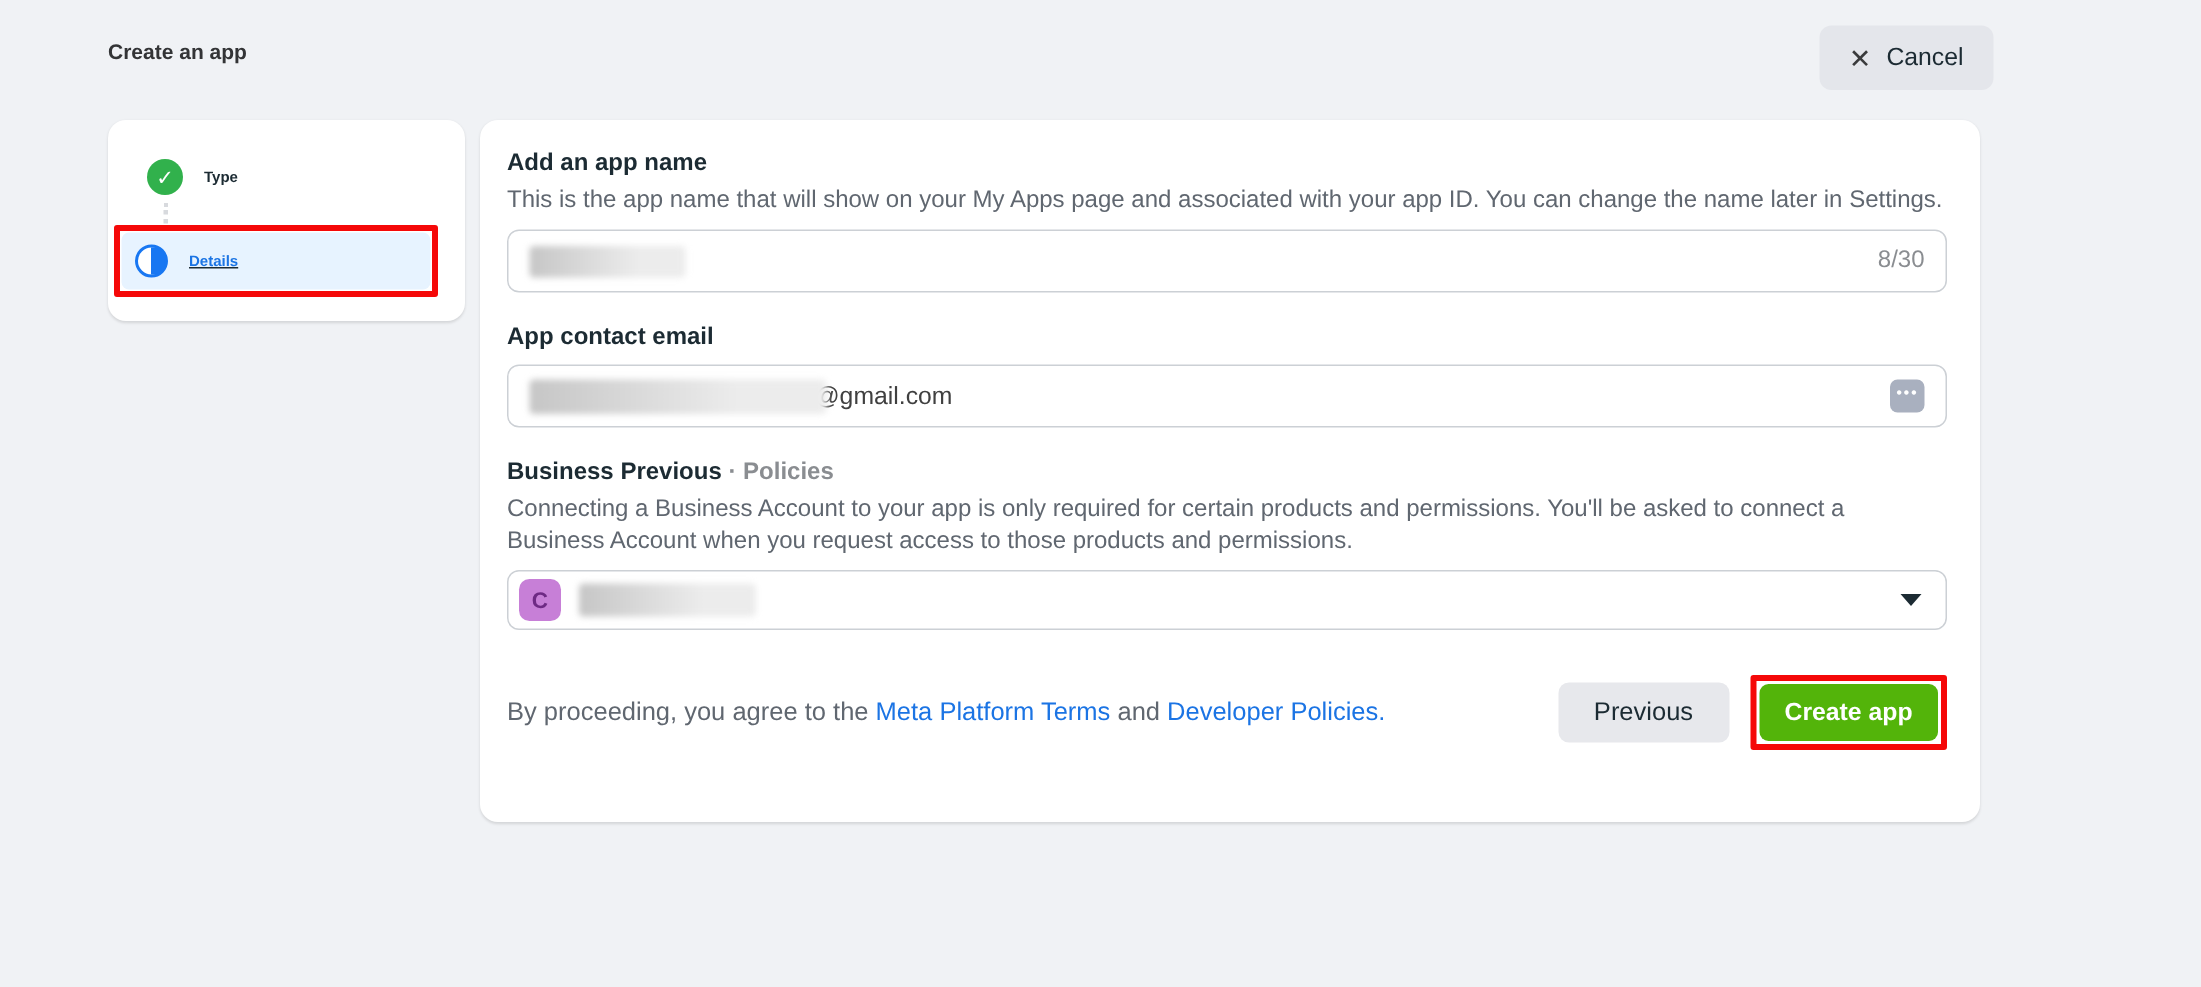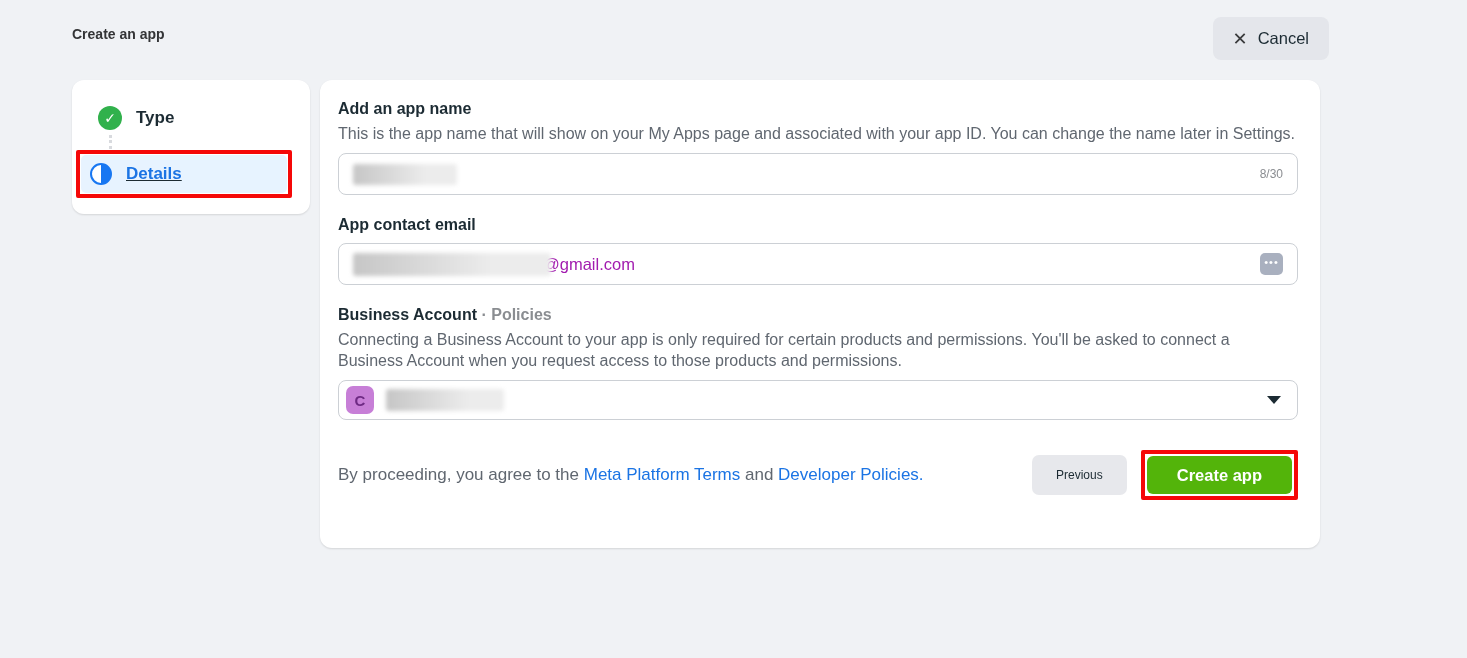--- a/index.html
+++ b/index.html
@@ -34,21 +34,21 @@
   .stepper-card {
     position: absolute; left: 72px; top: 80px; width: 238px;
     background: #fff; border-radius: 12px;
     box-shadow: 0 1px 2px rgba(0,0,0,0.12);
     padding: 22px 16px 16px 20px;
   }
   .step-row {
     display: flex; align-items: center; gap: 14px;
     padding: 4px 6px;
   }
-  .step-label { font-size: 17px; font-weight: 700; color: #1c2b33; }
+  .step-label { font-size: 10px; font-weight: 700; color: #1c2b33; }
   .check-circle {
     width: 24px; height: 24px; border-radius: 50%;
     background: #31b14c; color: #fff; flex: 0 0 24px;
     display: flex; align-items: center; justify-content: center;
     font-size: 14px; font-weight: 700;
   }
   .connector {
     height: 14px; margin-left: 17px;
     border-left: 3px dotted #d8dade;
     margin-top: 1px; margin-bottom: 1px;
@@ -90,22 +90,22 @@
     display: flex; align-items: center; padding: 0 14px;
     background: #fff; cursor: text;
   }
   .redacted {
     background: linear-gradient(90deg, #c6c6c6, #ececec 70%);
     border-radius: 3px; filter: blur(2px);
   }
   .redacted.name-blur { width: 104px; height: 21px; }
   .redacted.email-blur { width: 198px; height: 23px; }
   .redacted.biz-blur { width: 118px; height: 22px; margin-left: 12px; }
-  .char-counter { margin-left: auto; font-size: 12px; color: #8a8d91; }
-  .email-text { font-size: 16.5px; color: #a21caf; margin-left: -8px; }
+  .char-counter { margin-left: auto; font-size: 16px; color: #8a8d91; }
+  .email-text { font-size: 16.5px; color: #404040; margin-left: -8px; }
   .pw-ext-icon {
     margin-left: auto; width: 23px; height: 22px; border-radius: 5px;
     background: #a9b0bf; color: #fff;
     display: flex; align-items: center; justify-content: center;
     font-size: 11px; letter-spacing: 1px; cursor: pointer;
   }
   .pw-ext-icon span { transform: translateY(-2px); }
 
   .select-input {
     margin-top: 9px; height: 40px; width: 960px;
@@ -127,27 +127,27 @@
 
   
   .card-footer {
     margin-top: 30px; display: flex; align-items: center;
   }
   .terms { font-size: 17px; color: #606770; flex: 1; }
   .terms a { color: #1b74e4; text-decoration: none; cursor: pointer; }
   .prev-btn {
     height: 40px; padding: 0 24px; margin-right: 14px;
     background: #e7e8ec; border: none; border-radius: 7px;
-    font-family: inherit; font-size: 12px; color: #1c2b33; cursor: pointer;
+    font-family: inherit; font-size: 17px; color: #1c2b33; cursor: pointer;
   }
   .create-annotation {
     border: 4px solid #f50808; border-radius: 2px; padding: 2px;
   }
   .create-btn {
-    height: 38px; padding: 0 30px;
+    height: 38px; padding: 0 17px;
     background: #53b40a; border: none; border-radius: 6px;
     font-family: inherit; font-size: 16.5px; font-weight: 700; color: #fff;
     cursor: pointer;
   }
 </style>
 </head>
 <body>
 
 <div class="page">
 
@@ -189,21 +189,21 @@
       <div class="text-input">
         <span class="redacted email-blur"></span>
         <span class="email-text">@gmail.com</span>
         <span class="pw-ext-icon">
             <span>•••</span>
           </span>
       </div>
     </section>
 
     <section class="section">
-      <div class="field-label"><span>Business Account</span> <span class="optional">· Policies</span></div>
+      <div class="field-label"><span>Business Previous</span> <span class="optional">· Policies</span></div>
       <div class="field-desc">Connecting a Business Account to your app is only required for certain products and permissions. You'll be asked to connect a Business Account when you request access to those products and permissions.</div>
       <div class="select-input">
         <span class="biz-avatar">C</span>
         <span class="redacted biz-blur"></span>
         <span class="caret-down"></span>
       </div>
     </section>
 
     <div class="card-footer">
       <div class="terms"><span>By proceeding, you agree to the </span><a>Meta Platform Terms</a><span> and </span><a>Developer Policies.</a></div>

